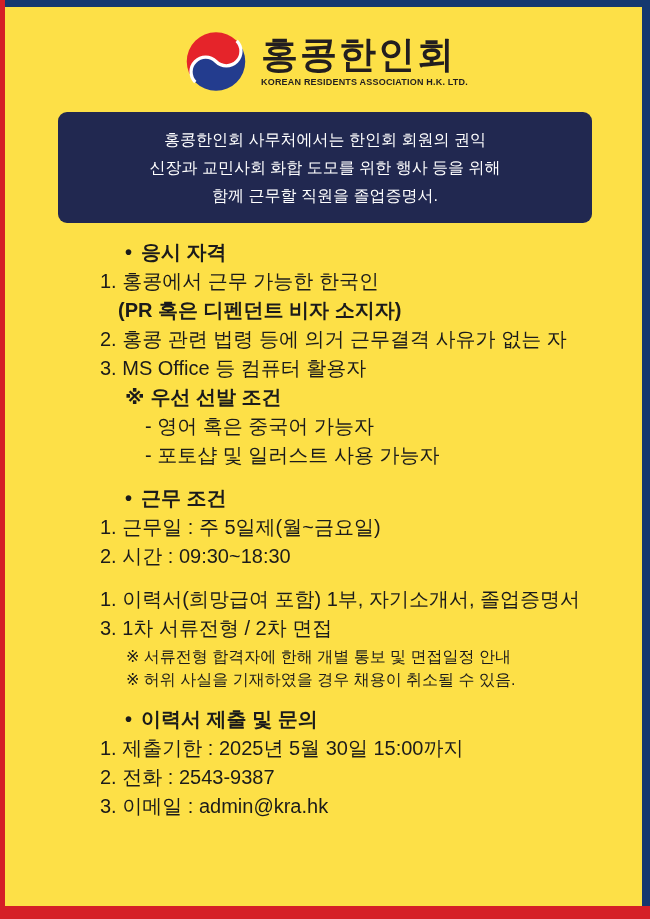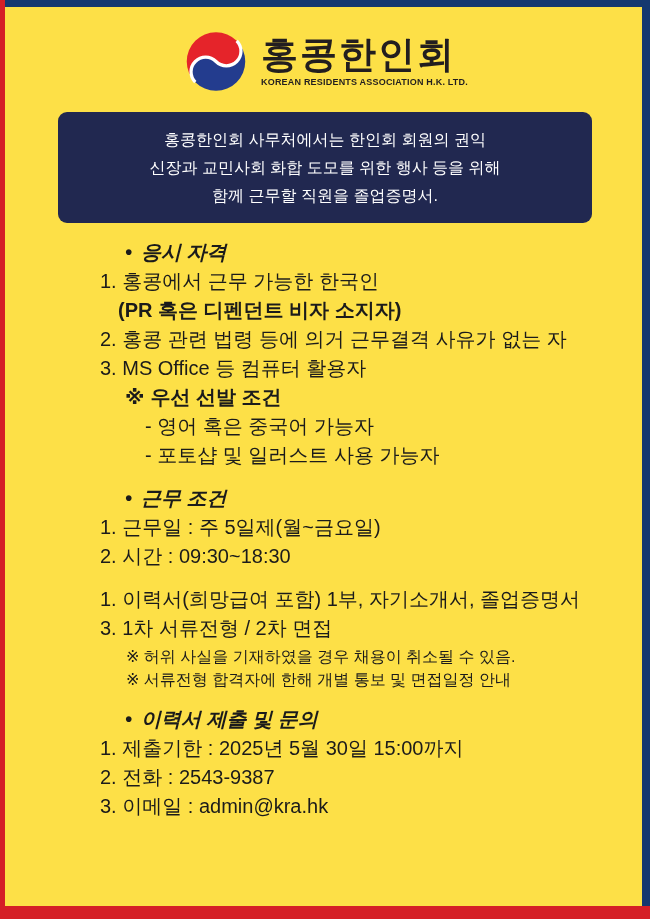--- a/index.html
+++ b/index.html
@@ -68,21 +68,20 @@
     padding-left: 100px;
     padding-right: 36px;
     font-size: 20px;
     line-height: 29px;
   }
   .section { margin-top: 14px; }
   .section:first-child { margin-top: 0; }
   .sec-head {
     font-weight: 700;
     padding-left: 25px;
-    font-style: italic;
   }
   .sec-head .marker { margin-right: 9px; }
   .line { white-space: nowrap; }
   .line.cont { padding-left: 18px; font-weight: bold; }
   .subhead {
     font-weight: 700;
     padding-left: 25px;
   }
   .subhead .marker { margin-right: 6px; }
   .subitem { padding-left: 45px; }
@@ -146,22 +145,22 @@
         <span class="marker">•</span><span>근무 조건</span>
       </div>
       <div class="line">1. 근무일 : 주 5일제(월~금요일)</div>
       <div class="line">2. 시간 : 09:30~18:30</div>
     </div>
 
     <div class="section">
       <div class="line">1. 이력서(희망급여 포함) 1부, 자기소개서, 졸업증명서</div>
       <div class="line">3. 1차 서류전형 / 2차 면접</div>
       <div class="notes">
+        <div class="note">※ 서류전형 합격자에 한해 개별 통보 및 면접일정 안내</div>
         <div class="note">※ 허위 사실을 기재하였을 경우 채용이 취소될 수 있음.</div>
-        <div class="note">※ 서류전형 합격자에 한해 개별 통보 및 면접일정 안내</div>
       </div>
     </div>
 
     <div class="section">
       <div class="sec-head">
         <span class="marker">•</span><span>이력서 제출 및 문의</span>
       </div>
       <div class="line">1. 제출기한 : 2025년 5월 30일 15:00까지</div>
       <div class="line">2. 전화 : 2543-9387</div>
       <div class="line">3. 이메일 : admin@kra.hk</div>

